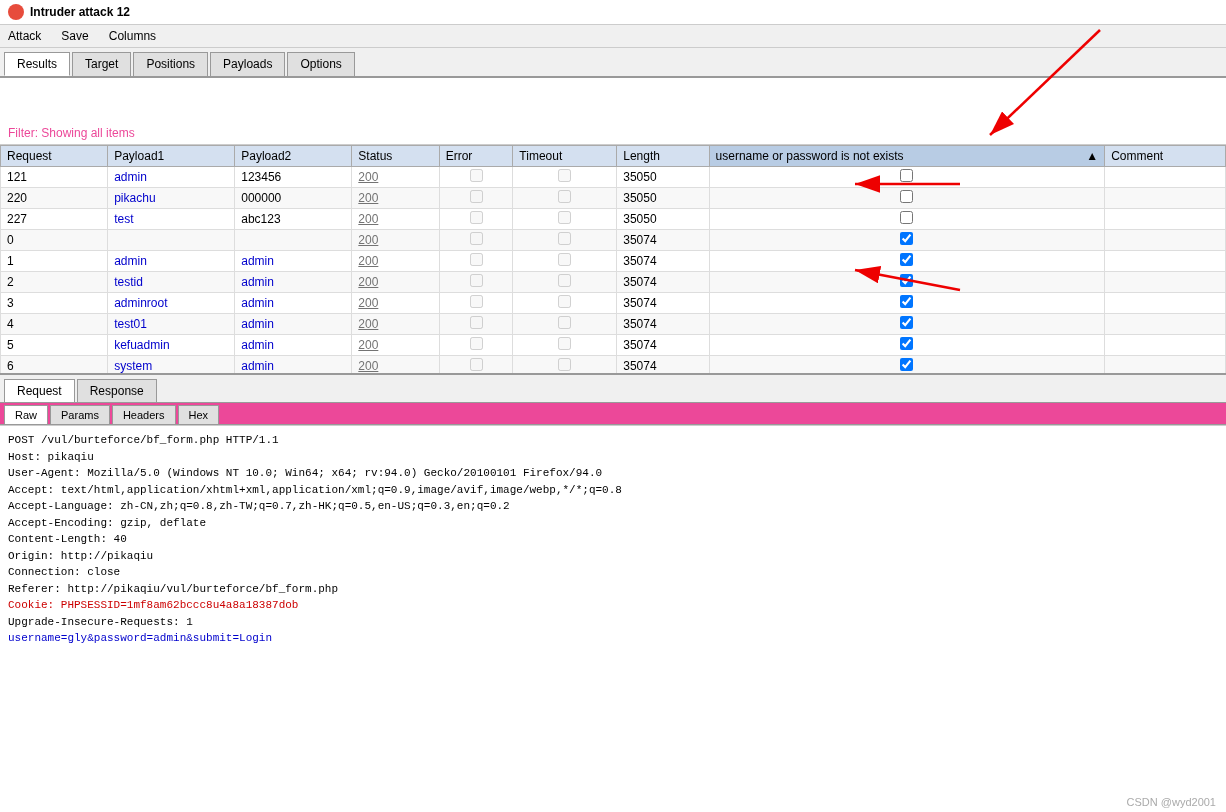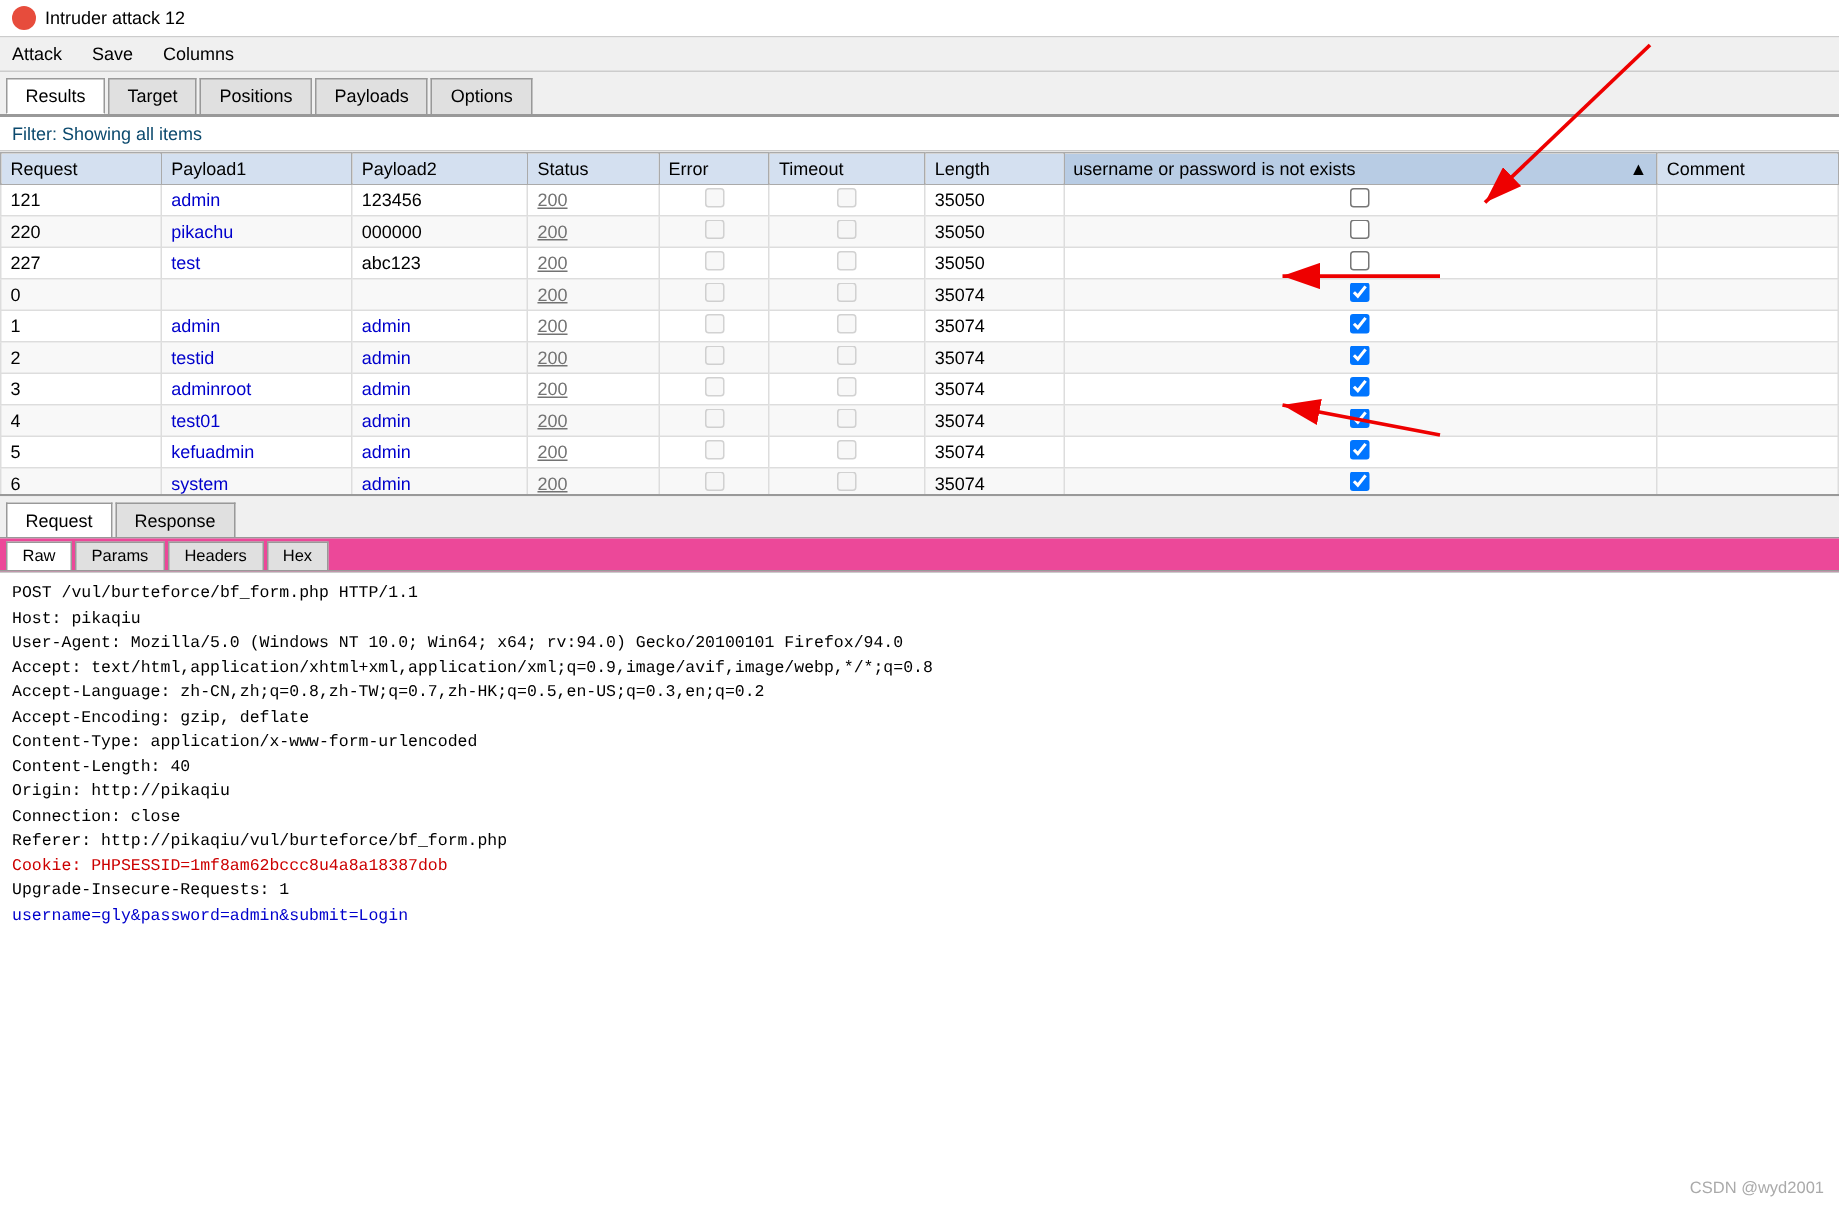--- a/index.html
+++ b/index.html
@@ -7,21 +7,21 @@
 
     
     .title-bar {
       background: #fff;
       border-bottom: 1px solid #ccc;
       padding: 4px 8px;
       display: flex;
       align-items: center;
       gap: 6px;
       font-size: 12px;
-      font-weight: normal;
+      font-weight: bold;
     }
     .title-icon {
       width: 16px; height: 16px;
       background: #e74c3c;
       border-radius: 50%;
       display: inline-block;
     }
 
     
     .menu-bar {
@@ -58,21 +58,22 @@
       border-bottom: 1px solid #fff;
       font-weight: normal;
     }
 
     
     .filter-bar {
       background: #fff;
       border-bottom: 1px solid #ccc;
       padding: 4px 8px;
       font-size: 12px;
-      color: #0c4a6e;
+      color: #ec4899;
+      margin-top: 44px;
     }
 
     
     .results-table-container {
       background: #fff;
       overflow-y: auto;
       max-height: 230px;
       border-bottom: 2px solid #999;
     }
     table {
@@ -162,21 +163,21 @@
       font-size: 11px;
       line-height: 1.5;
       color: #000;
       min-height: 200px;
     }
     .request-content .highlight-red { color: #cc0000; text-align: right; }
     .request-content .highlight-blue { color: #0000cc; }
 
     .watermark {
       position: fixed;
-      bottom: 14px;
+      bottom: 4px;
       right: 10px;
       color: #aaa;
       font-size: 11px;
     }
 
     
     ::-webkit-scrollbar { width: 8px; height: 8px; }
     ::-webkit-scrollbar-track { background: #f0f0f0; }
     ::-webkit-scrollbar-thumb { background: #bbb; border-radius: 4px; }
 
@@ -386,21 +387,20 @@
     </div>
   </div>
 
   <div class="request-content" id="request-content">
   <div>POST /vul/burteforce/bf_form.php HTTP/1.1</div>
       <div>Host: pikaqiu</div>
       <div>User-Agent: Mozilla/5.0 (Windows NT 10.0; Win64; x64; rv:94.0) Gecko/20100101 Firefox/94.0</div>
       <div>Accept: text/html,application/xhtml+xml,application/xml;q=0.9,image/avif,image/webp,*/*;q=0.8</div>
       <div>Accept-Language: zh-CN,zh;q=0.8,zh-TW;q=0.7,zh-HK;q=0.5,en-US;q=0.3,en;q=0.2</div>
       <div>Accept-Encoding: gzip, deflate</div>
-      <div>Content-Type: application/x-www-form-urlencoded</div>
       <div>Content-Length: 40</div>
       <div>Origin: http://pikaqiu</div>
       <div>Connection: close</div>
       <div>Referer: http://pikaqiu/vul/burteforce/bf_form.php</div>
       <div><span class="highlight-red">Cookie: PHPSESSID=1mf8am62bccc8u4a8a18387dob</span></div>
       <div>Upgrade-Insecure-Requests: 1</div>
       <div></div>
       <div><span class="highlight-blue">username=gly&amp;password=admin&amp;submit=Login</span></div>
     </div>
 

